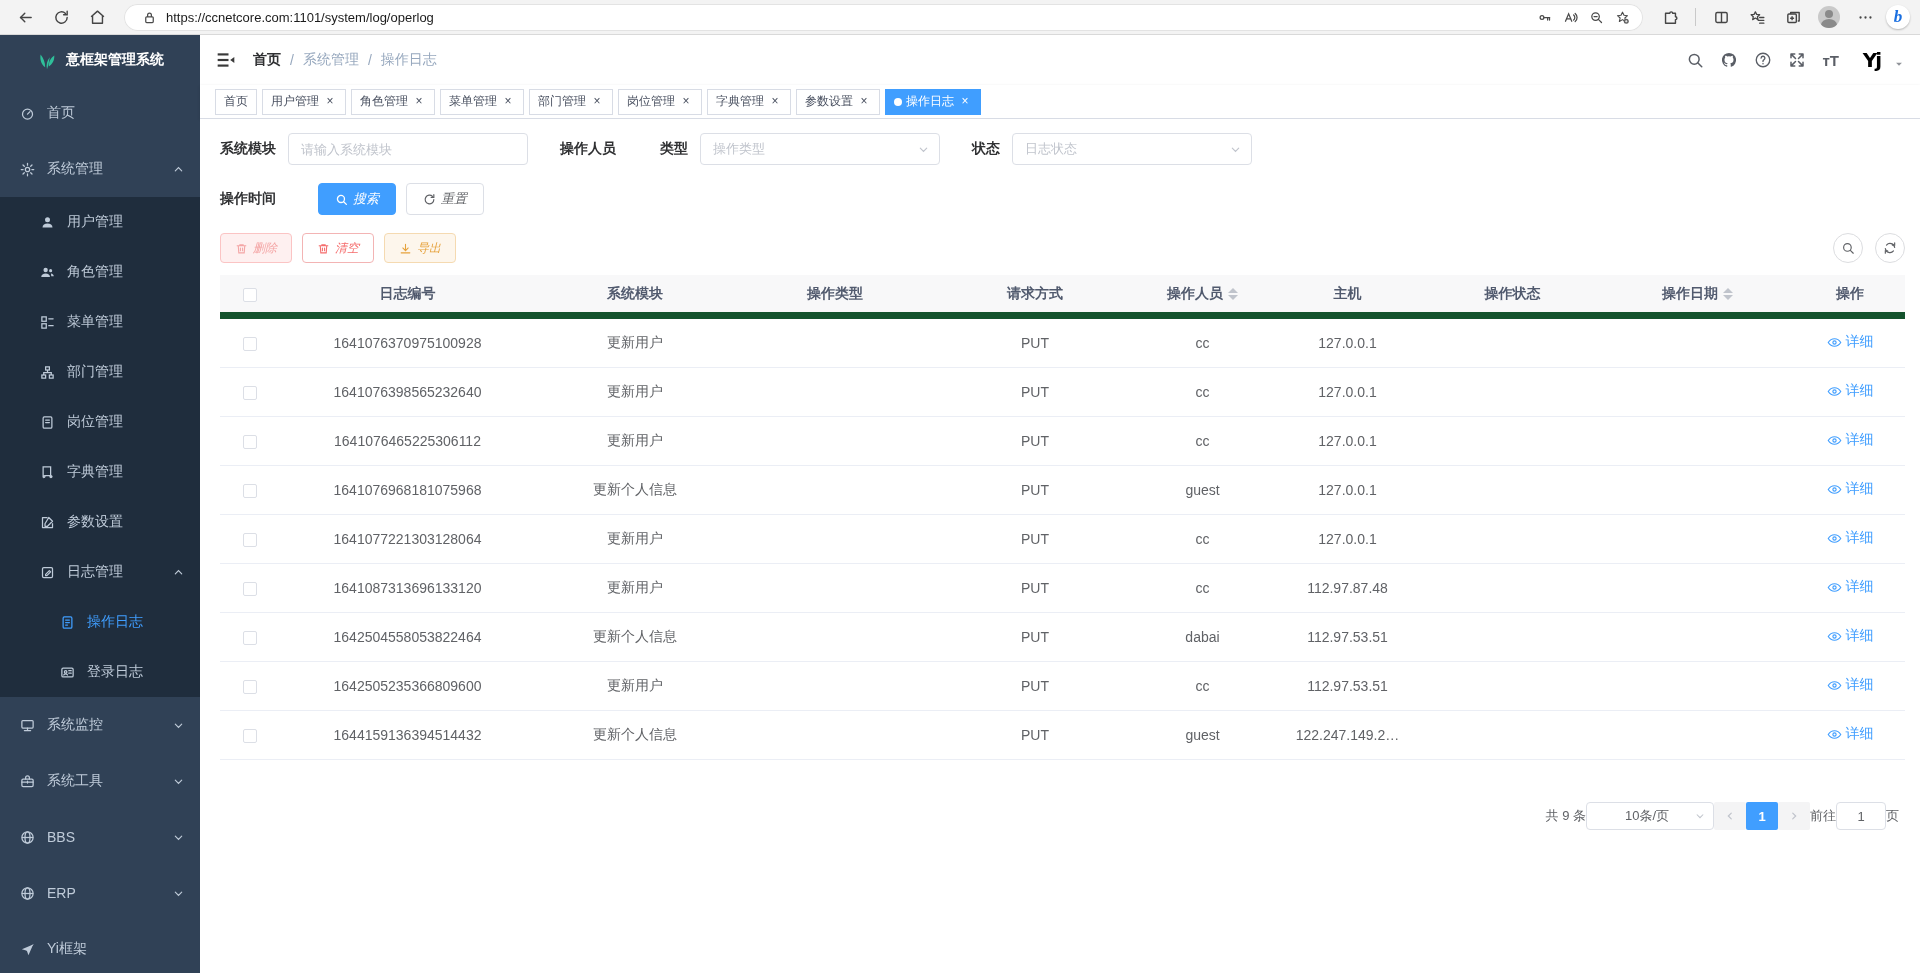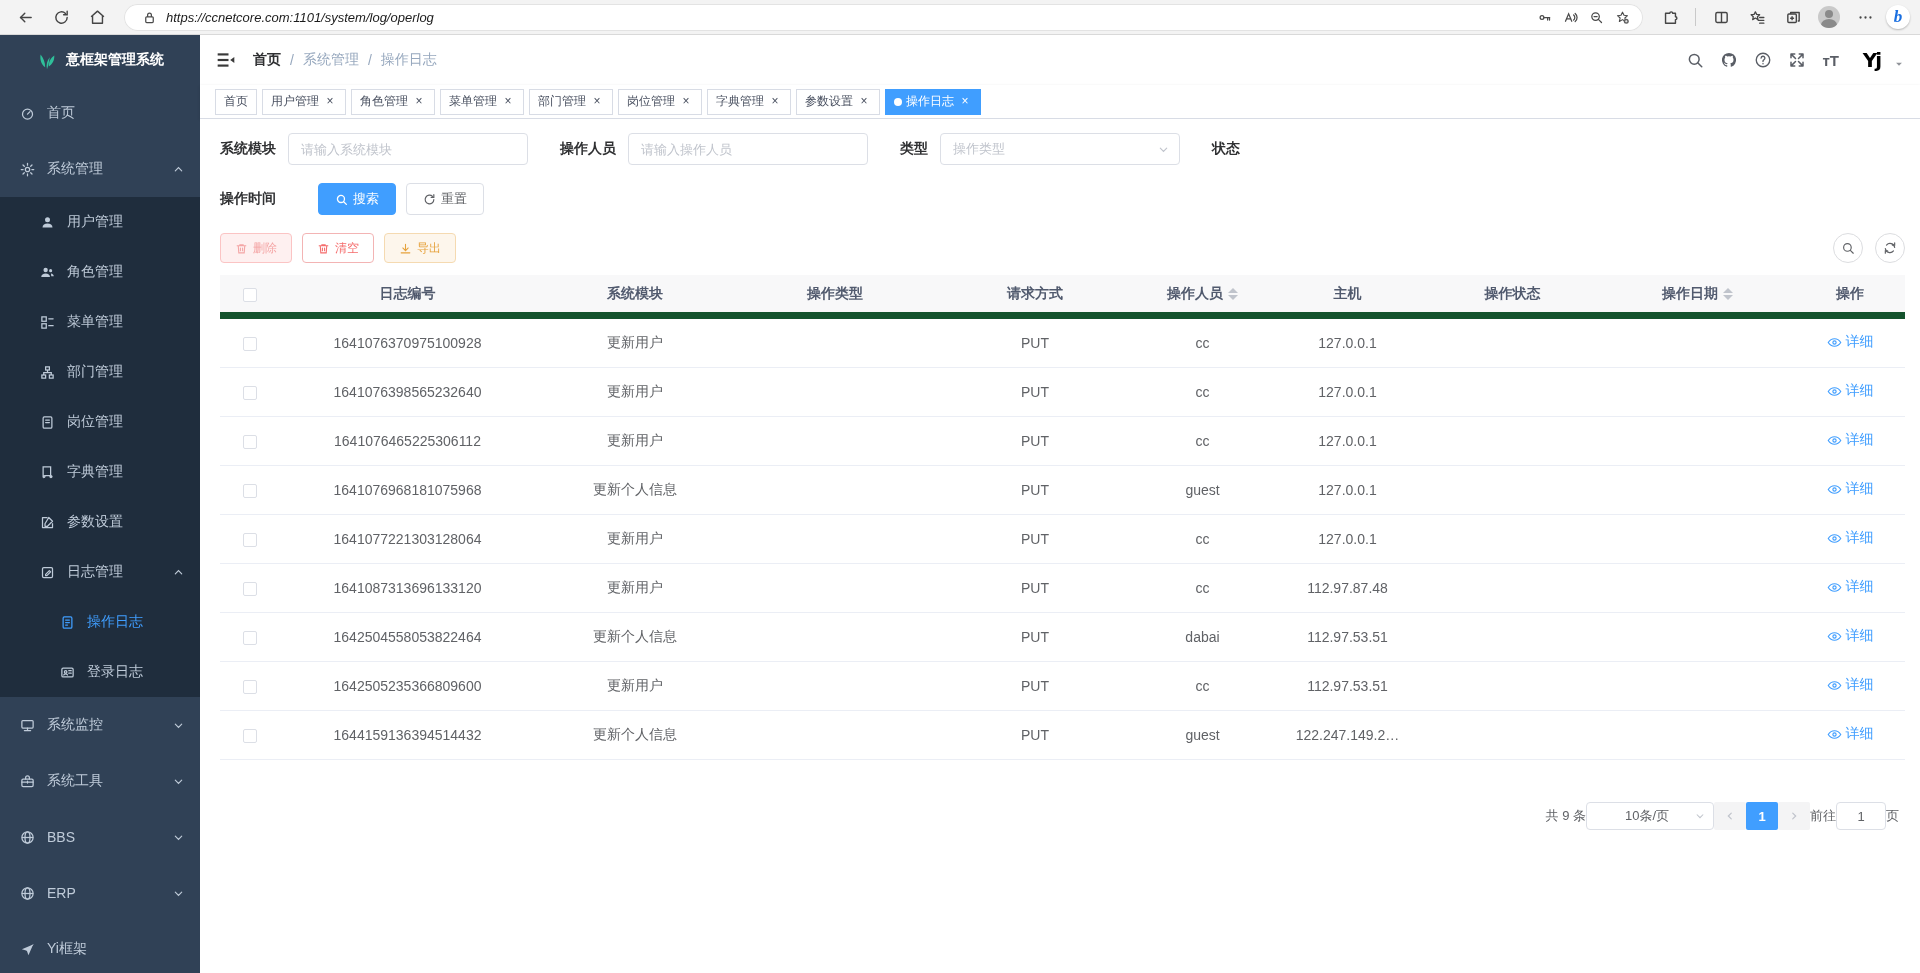--- a/index.html
+++ b/index.html
@@ -6,21 +6,21 @@
   html,body { width:1920px; height:973px; overflow:hidden;
     font-family:"Liberation Sans","DejaVu Sans",sans-serif; background:#fff; }
 
   
   .browser { height:35px; background:#f3f3f3; display:flex; align-items:center;
     padding:0 10px; gap:6px; border-bottom:1px solid #d9d9d9; }
   .bicon { width:30px; height:28px; display:flex; align-items:center; justify-content:center;
     color:#454545; border-radius:5px; flex:0 0 auto; }
   .bicon svg { width:17px; height:17px; }
   .url-pill { flex:1; height:27px; background:#fff; border-radius:14px; display:flex;
-    align-items:center; padding:0 8px 0 12px; margin:0 6px; box-shadow:0 0 0 1px #e3e3e3 inset;font-style:italic; }
+    align-items:center; padding:0 8px 0 12px; margin:0 6px; box-shadow:0 0 0 1px #e3e3e3 inset; }
   .url-pill .picon { width:26px; height:24px; display:flex; align-items:center; justify-content:center; color:#4a4a4a; }
   .url-pill .picon svg { width:15px; height:15px; }
   .url-text { font-size:13px; color:#1b1b1b; margin-left:4px; flex:1; white-space:nowrap; overflow:hidden; }
   .bdivider { width:1px; height:18px; background:#c9c9c9; margin:0 4px; }
   .avatar-circle { width:22px; height:22px; border-radius:50%; background:#c9c9c9; position:relative; overflow:hidden; }
   .avatar-circle::before { content:""; position:absolute; left:7px; top:4px; width:8px; height:8px; border-radius:50%; background:#8a8a8a; }
   .avatar-circle::after { content:""; position:absolute; left:3px; top:13px; width:16px; height:12px; border-radius:50%; background:#8a8a8a; }
   .copilot { width:24px; height:24px; border-radius:50%; background:#fff; display:flex; align-items:center; justify-content:center;
     box-shadow:0 1px 2px rgba(0,0,0,.25); font-family:"Liberation Serif",serif; font-style:italic; font-weight:bold;
     color:#1a6fe0; font-size:17px; }
@@ -78,21 +78,21 @@
     display:flex; align-items:center; background:#fff; cursor:pointer; }
   .selectbox .ph { font-size:13px; color:#c0c4cc; flex:1; }
   .selectbox svg { width:11px; height:11px; color:#c0c4cc; }
   .datebox { width:250px; height:32px; border:1px solid #dcdfe6; border-radius:4px; display:flex;
     align-items:center; padding:0 10px; gap:8px; background:#fff; }
   .datebox svg { width:14px; height:14px; color:#c0c4cc; flex:0 0 14px; }
   .datebox .dph { font-size:13px; color:#c0c4cc; }
   .datebox .dsep { font-size:13px; color:#c0c4cc; margin:0 8px; }
   .btn { height:32px; border-radius:4px; font-size:13px; display:inline-flex; align-items:center;
     justify-content:center; gap:5px; padding:0 16px; cursor:pointer; border:1px solid #dcdfe6;
-    background:#fff; color:#606266; font-family:inherit; }
+    background:#fff; color:#606266; font-family:inherit;font-style:italic; }
   .btn svg { width:13px; height:13px; }
   .btn.primary { background:#409eff; border-color:#409eff; color:#fff; margin-left:30px; }
   .btn.reset { margin-left:10px; }
   .btn.sm { height:30px; font-size:12px; padding:0 14px; }
   .btn.del-disabled { background:#fef0f0; border-color:#fbc4c4; color:#f4a5a5; cursor:not-allowed; }
   .btn.danger-plain { border-color:#f3b4b4; color:#f56c6c; margin-left:10px; }
   .btn.warn-plain { background:#fdf6ec; border-color:#f5dab1; color:#e6a23c; margin-left:10px; }
   .toolbar { display:flex; align-items:center; margin-bottom:12px; }
   .tool-right { margin-left:auto; display:flex; gap:12px; }
   .circle-btn { width:30px; height:30px; border-radius:50%; border:1px solid #dcdde0; background:#fff;
@@ -480,33 +480,38 @@
 
     <div class="content">
 
       <div class="frow">
         <div class="fgroup">
           <span class="flabel">系统模块</span>
           <input class="tinput" placeholder="请输入系统模块" style="">
         </div>
         <div class="fgroup">
           <span class="flabel">操作人员</span>
-          <input class="tinput" placeholder="请输入操作人员" style="">
         </div>
         <div class="fgroup">
           <span class="flabel">类型</span>
           <div class="selectbox">
             <span class="ph">操作类型</span>
             <svg viewBox="0 0 24 24" fill="none" stroke="currentColor" stroke-width="2.5" stroke-linecap="round">
                 <path d="M5 9l7 7 7-7"></path>
               </svg>
           </div>
         </div>
         <div class="fgroup">
           <span class="flabel">状态</span>
+          <div class="selectbox">
+            <span class="ph">日志状态</span>
+            <svg viewBox="0 0 24 24" fill="none" stroke="currentColor" stroke-width="2.5" stroke-linecap="round">
+                <path d="M5 9l7 7 7-7"></path>
+              </svg>
+          </div>
         </div>
       </div>
 
       <div class="frow">
         <div class="fgroup" style="margin-right:0;">
           <span class="flabel">操作时间</span>
         </div>
         <button class="btn primary">
           <svg viewBox="0 0 24 24" fill="none" stroke="currentColor" stroke-width="2.4" stroke-linecap="round">
               <circle cx="11" cy="11" r="6.5"></circle>

